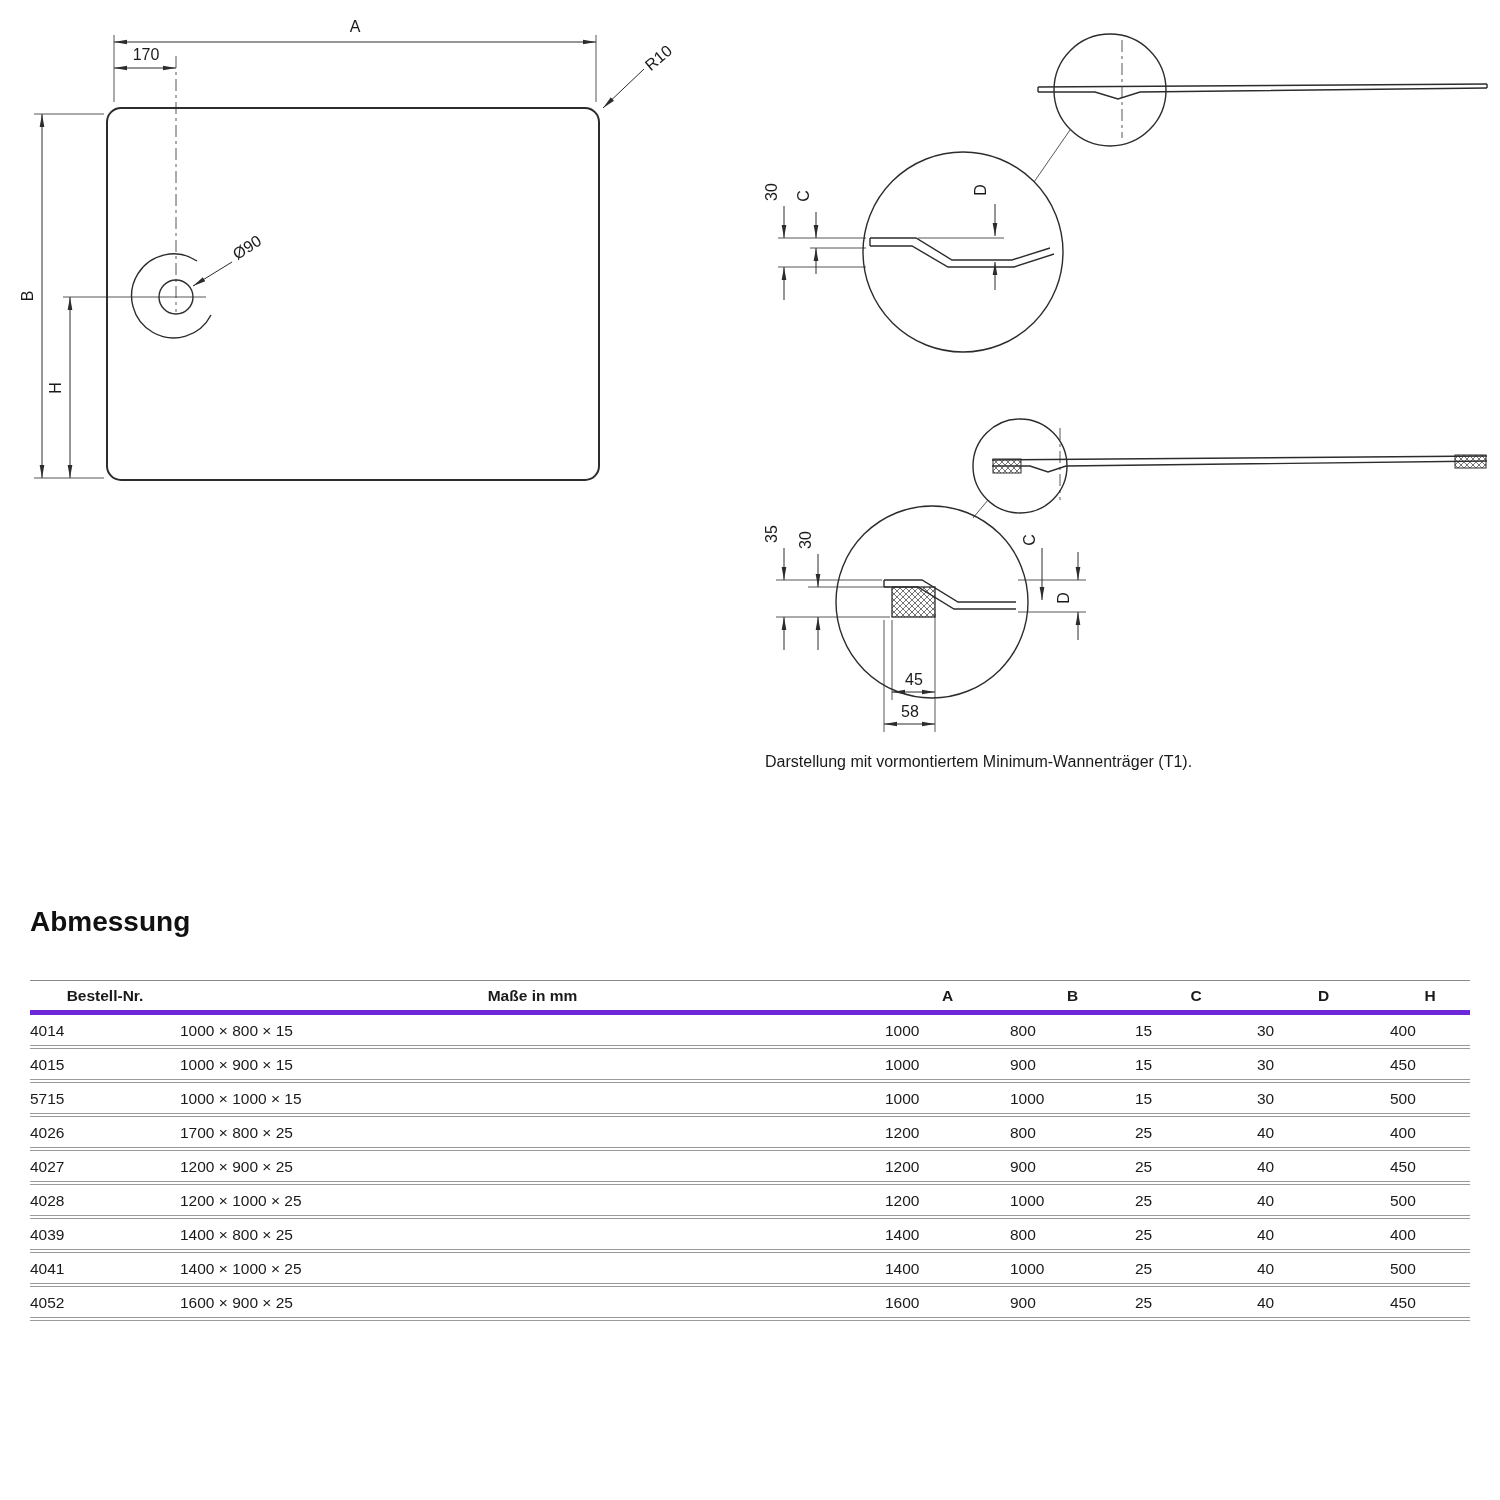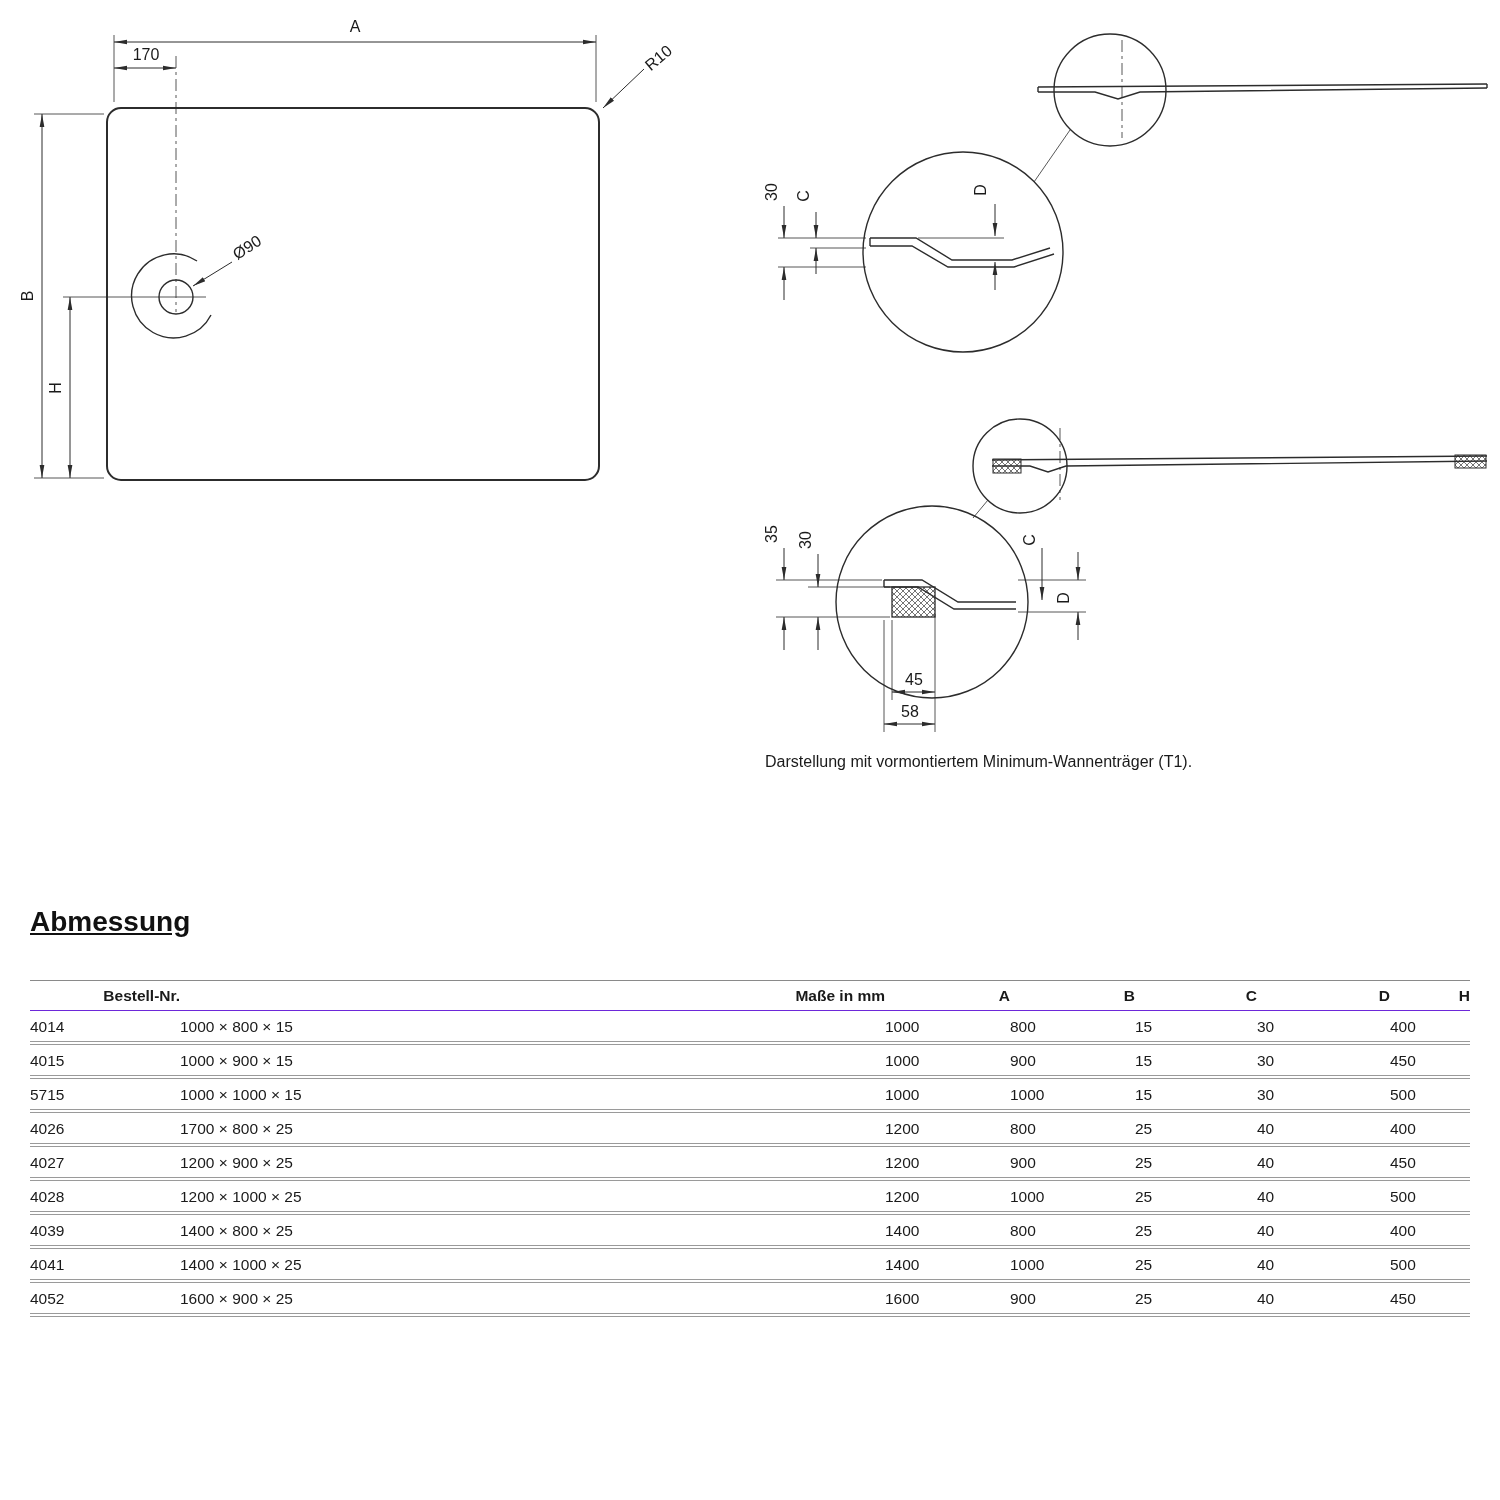--- a/index.html
+++ b/index.html
@@ -9,29 +9,29 @@
   }
   svg.drawing{position:absolute;left:0;top:0;}
   svg.drawing text{font-family:"Liberation Sans",sans-serif;font-size:16px;fill:#1a1a1a;}
   svg.drawing .obj{fill:none;stroke:#2c2c2c;stroke-width:2;}
   svg.drawing .objthin{fill:none;stroke:#2c2c2c;stroke-width:1.4;}
   svg.drawing .dim{fill:none;stroke:#2c2c2c;stroke-width:1;}
   svg.drawing .thin{fill:none;stroke:#2c2c2c;stroke-width:0.8;}
   svg.drawing .center{fill:none;stroke:#2c2c2c;stroke-width:0.8;stroke-dasharray:12 4 3 4;}
   h2.section-title{
     position:absolute;left:30px;top:906px;margin:0;
-    font-size:28px;font-weight:600;color:#111;text-decoration:underline;
+    font-size:28px;font-weight:600;color:#111;
   }
   table.dims{
     position:absolute;left:30px;top:980px;width:1440px;
     border-collapse:collapse;font-size:15.5px;table-layout:fixed;
   }
   table.dims th{
-    text-align:right;font-weight:bold;padding:6px 0 5px 0;
-    border-top:1px solid #8a8a8a;border-bottom:1px solid #6d28d9;margin-left:40px;
+    text-align:center;font-weight:bold;padding:6px 0 5px 0;
+    border-top:1px solid #8a8a8a;border-bottom:5px solid #6d28d9;margin-left:40px;
   }
   table.dims td{
     text-align:left;padding:7px 0 5px 0;
     border-bottom:4px double #9a9a9a;
   }
   .col0{width:150px;} .col1{width:705px;} .col2{width:125px;}
   .col3{width:125px;} .col4{width:122px;} .col5{width:133px;} .col6{width:80px;}
 </style>
 </head>
 <body>

